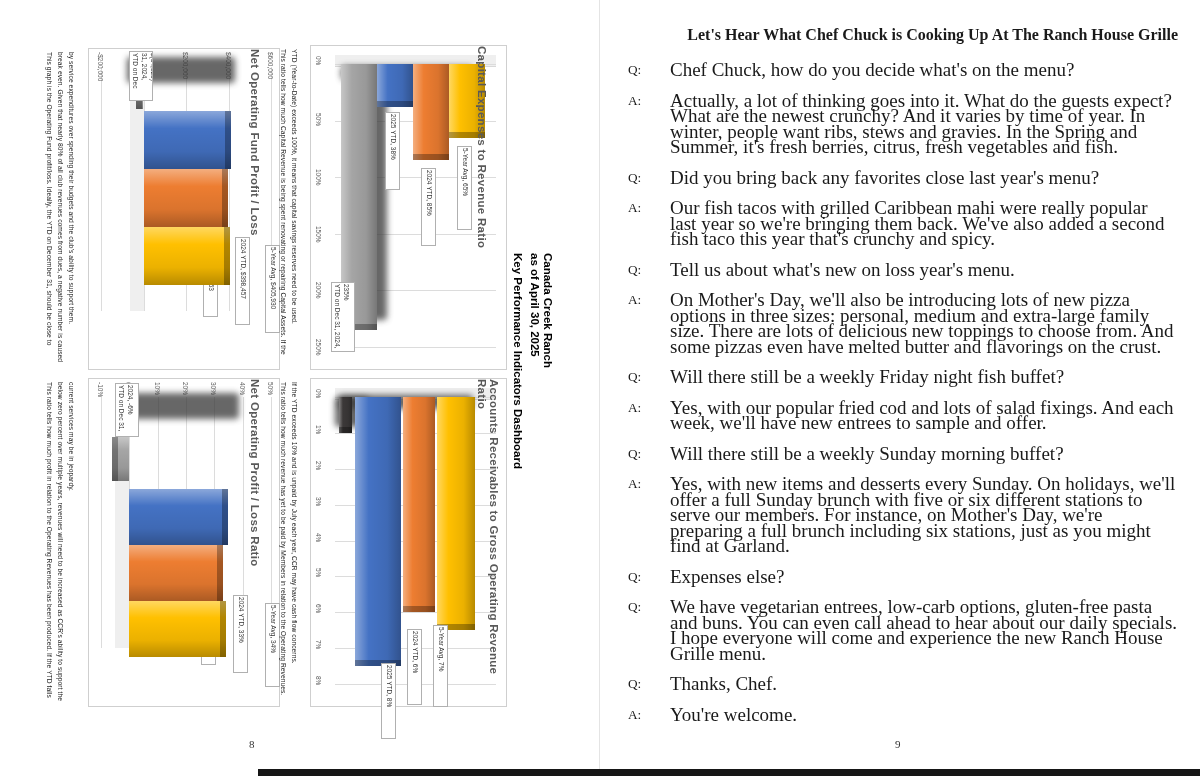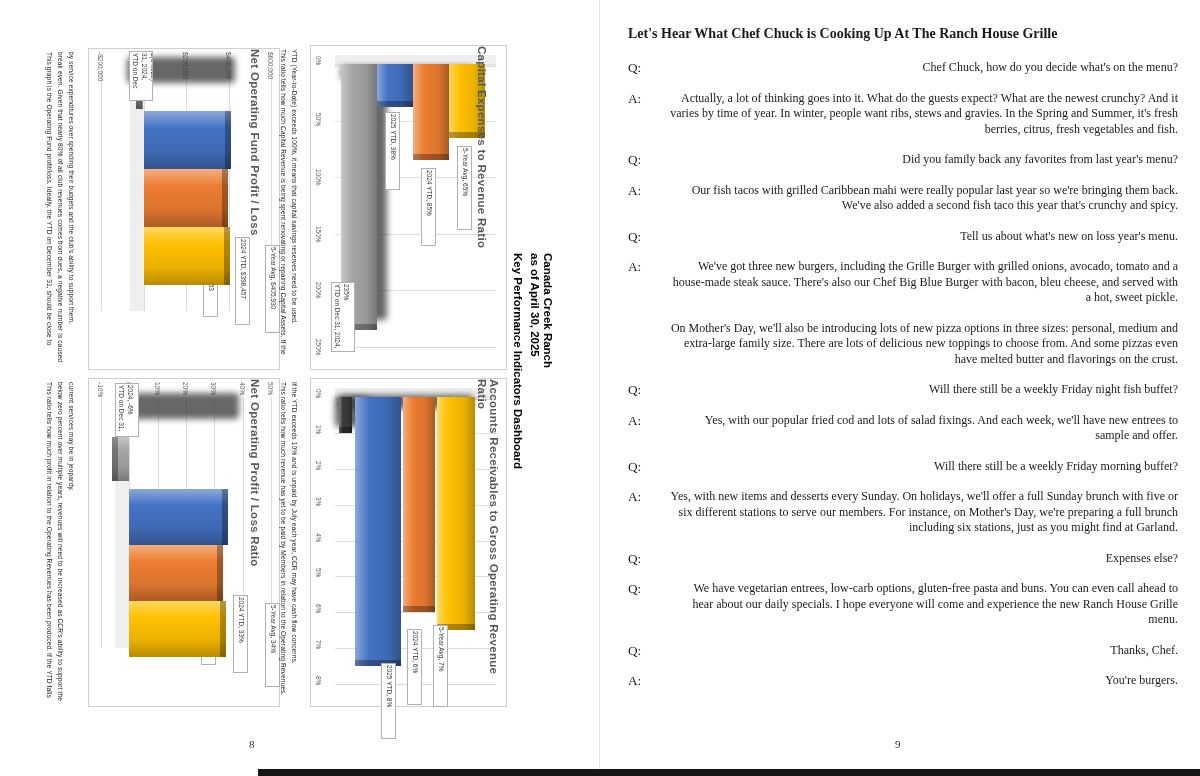--- a/index.html
+++ b/index.html
@@ -25,26 +25,26 @@
            font-size:6.5px;line-height:9px;padding:1px;overflow:hidden;}
   .chart-caption{position:absolute;font-size:6.6px;line-height:11px;color:#222;letter-spacing:.1px;}
   .center-title-line{position:absolute;font-weight:bold;color:#000;display:flex;align-items:center;
                      height:232px;font-size:11.5px;}
   .page-number{position:absolute;font-family:"Liberation Serif",serif;font-size:11px;color:#333;}
   #bottom-strip{position:absolute;left:258px;top:769px;width:942px;height:7px;background:#161616;}
   #gutter{position:absolute;left:599px;top:0;width:1px;height:776px;background:#e4e4e4;}
   
   #right-page{position:absolute;left:600px;top:0;width:600px;height:776px;
               font-family:"Liberation Serif",serif;color:#1a1a1a;}
-  #qa-title{margin:26px 22px 12px 28px;text-align:left;font-weight:bold;font-size:14px;}
+  #qa-title{margin:26px 22px 12px 28px;text-align:right;font-weight:bold;font-size:16px;}
   #qa-list{margin:18px 22px 0 28px;}
   .qa-item{display:flex;margin-bottom:0;}
   .qa-speaker{width:34px;flex:none;font-size:13.3px;line-height:15.5px;}
   .qa-body{flex:1;}
-  .qa-body p{margin:0 0 15px 8px;font-size:12px;line-height:15.5px;text-align:right;}
+  .qa-body p{margin:0 0 15px 8px;font-size:19px;line-height:15.5px;}
 </style>
 </head>
 <body>
 
 <div id="stage">
 
   <div id="left-page">
     <div id="charts-host">
         <div class="chart-frame" style="left: 88px; top: 48px; width: 190px; height: 320px;">
           <div class="floor" style="left: 40.5px; top: 16px; width: 14px; height: 246px; border-right: 1px solid rgb(216, 216, 216);"></div>
@@ -212,58 +212,57 @@
         </div>
         <div class="qa-item">
           <div class="qa-speaker">A:</div>
           <div class="qa-body">
             <p>Actually, a lot of thinking goes into it. What do the guests expect? What are the newest crunchy? And it varies by time of year. In winter, people want ribs, stews and gravies. In the Spring and Summer, it's fresh berries, citrus, fresh vegetables and fish.</p>
           </div>
         </div>
         <div class="qa-item">
           <div class="qa-speaker">Q:</div>
           <div class="qa-body">
-            <p>Did you family back any favorites from last year's menu?</p>
+            <p>Did you bring back any favorites close last year's menu?</p>
           </div>
         </div>
         <div class="qa-item">
           <div class="qa-speaker">A:</div>
           <div class="qa-body">
             <p>Our fish tacos with grilled Caribbean mahi were really popular last year so we're bringing them back. We've also added a second fish taco this year that's crunchy and spicy.</p>
           </div>
         </div>
         <div class="qa-item">
           <div class="qa-speaker">Q:</div>
           <div class="qa-body">
             <p>Tell us about what's new on loss year's menu.</p>
           </div>
         </div>
         <div class="qa-item">
           <div class="qa-speaker">A:</div>
           <div class="qa-body">
-            <p>We've got three new burgers, including the Grille Burger with grilled onions, avocado, tomato and a house-made steak sauce. There's also our Chef Big Blue Burger with bacon, bleu cheese, and served with a hot, sweet pickle.</p>
             <p>On Mother's Day, we'll also be introducing lots of new pizza options in three sizes: personal, medium and extra-large family size. There are lots of delicious new toppings to choose from. And some pizzas even have melted butter and flavorings on the crust.</p>
           </div>
         </div>
         <div class="qa-item">
           <div class="qa-speaker">Q:</div>
           <div class="qa-body">
             <p>Will there still be a weekly Friday night fish buffet?</p>
           </div>
         </div>
         <div class="qa-item">
           <div class="qa-speaker">A:</div>
           <div class="qa-body">
             <p>Yes, with our popular fried cod and lots of salad fixings. And each week, we'll have new entrees to sample and offer.</p>
           </div>
         </div>
         <div class="qa-item">
           <div class="qa-speaker">Q:</div>
           <div class="qa-body">
-            <p>Will there still be a weekly Friday morning buffet?</p>
+            <p>Will there still be a weekly Sunday morning buffet?</p>
           </div>
         </div>
         <div class="qa-item">
           <div class="qa-speaker">A:</div>
           <div class="qa-body">
             <p>Yes, with new items and desserts every Sunday. On holidays, we'll offer a full Sunday brunch with five or six different stations to serve our members.  For instance, on Mother's Day, we're preparing a full brunch including six stations, just as you might find at Garland.</p>
           </div>
         </div>
         <div class="qa-item">
           <div class="qa-speaker">Q:</div>
@@ -279,21 +278,21 @@
         </div>
         <div class="qa-item">
           <div class="qa-speaker">Q:</div>
           <div class="qa-body">
             <p>Thanks, Chef.</p>
           </div>
         </div>
         <div class="qa-item">
           <div class="qa-speaker">A:</div>
           <div class="qa-body">
-            <p>You're burgers.</p>
+            <p>You're welcome.</p>
           </div>
         </div>
       </div>
     <div class="page-number" style="left:295px;top:738px;">9</div>
   </div>
 
   <div id="bottom-strip"></div>
 </div>
 
 </body></html>

